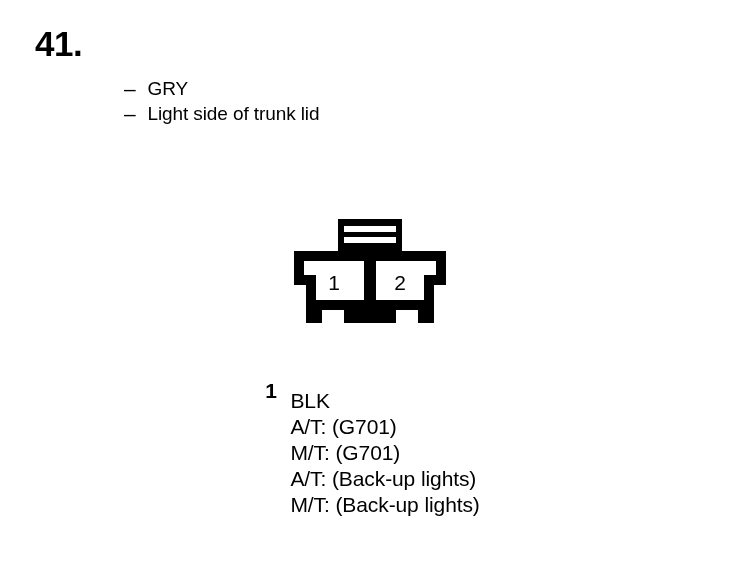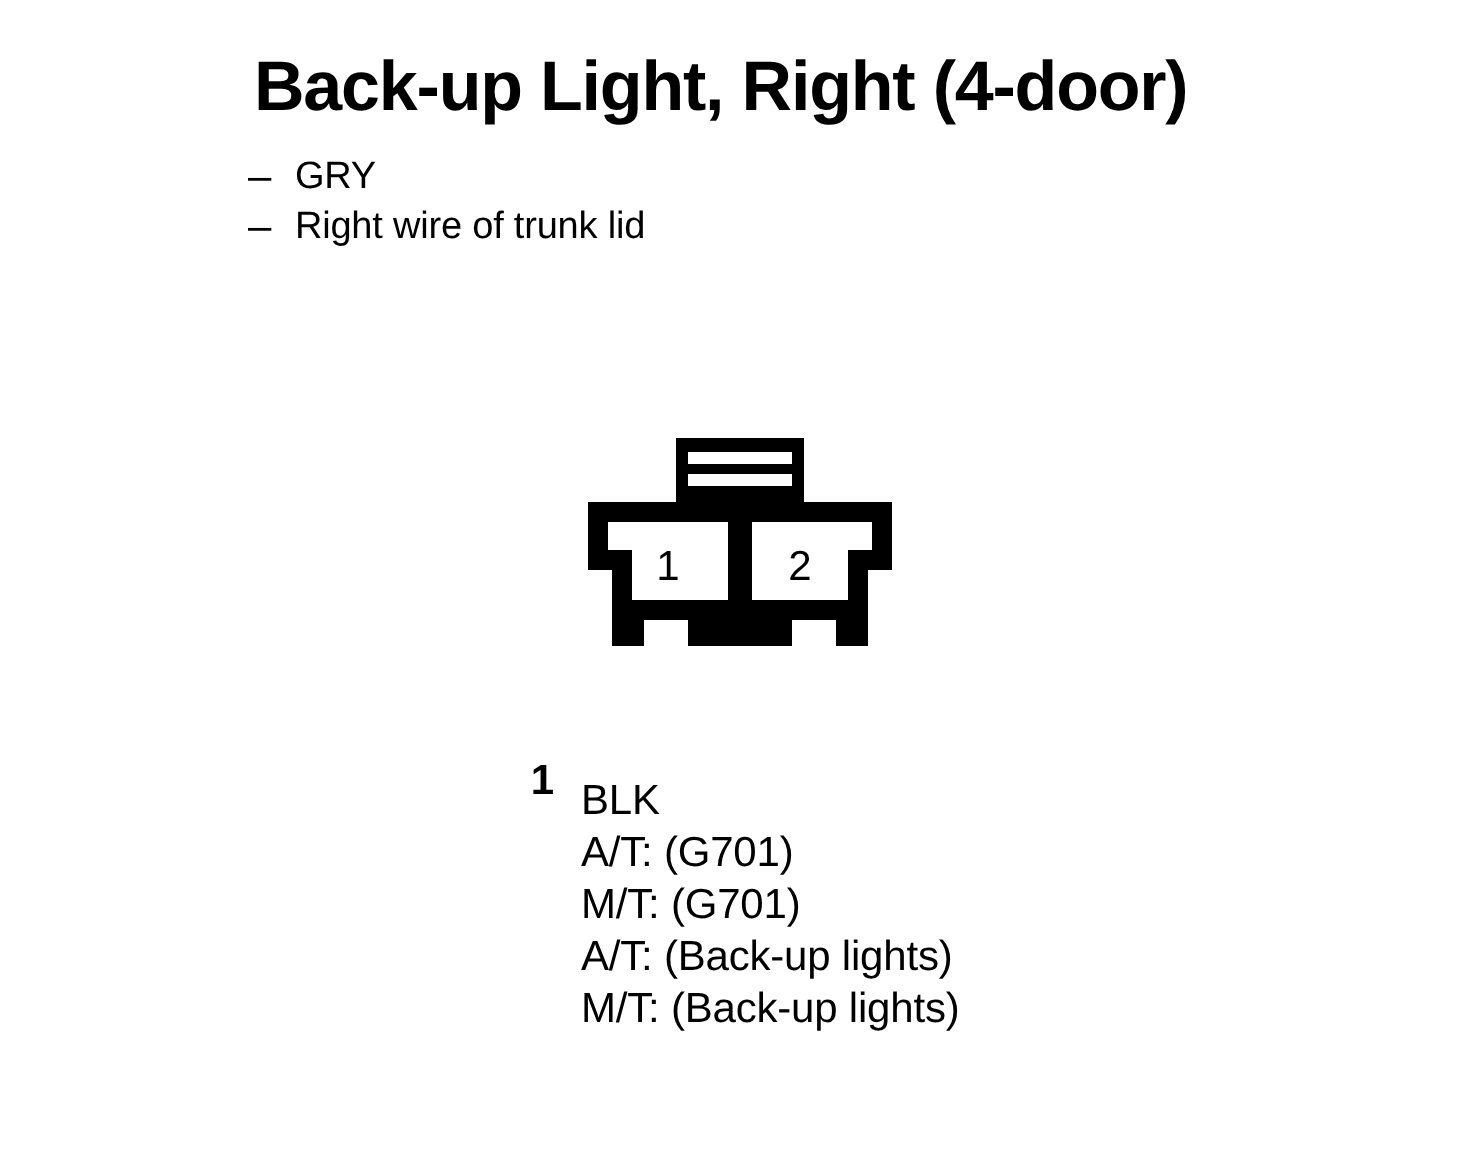--- a/index.html
+++ b/index.html
@@ -126,33 +126,33 @@
     line-height: 26px;
     vertical-align: top;
     letter-spacing: -0.1px;
     margin-top: 10px;
   }
 </style>
 </head>
 <body>
 
 <div class="header">
-  <span class="item-title">Back-up Light, Right (4-door)</span>
+  <span class="item-number">41.</span>
 </div>
 
 <div class="bullets">
 
   <div class="bullet-row">
     <span class="bullet-dash">–</span>
     <span class="bullet-text">GRY</span>
   </div>
 
   <div class="bullet-row">
     <span class="bullet-dash">–</span>
-    <span class="bullet-text">Right wire of trunk lid</span>
+    <span class="bullet-text">Light side of trunk lid</span>
   </div>
 
 
 </div>
 
 <div class="connector-wrap">
   <svg class="connector-svg" width="172" height="120" viewBox="0 0 172 120">
 
     <g>
       <rect x="50" y="7" width="64" height="32" fill="#000000"></rect>

